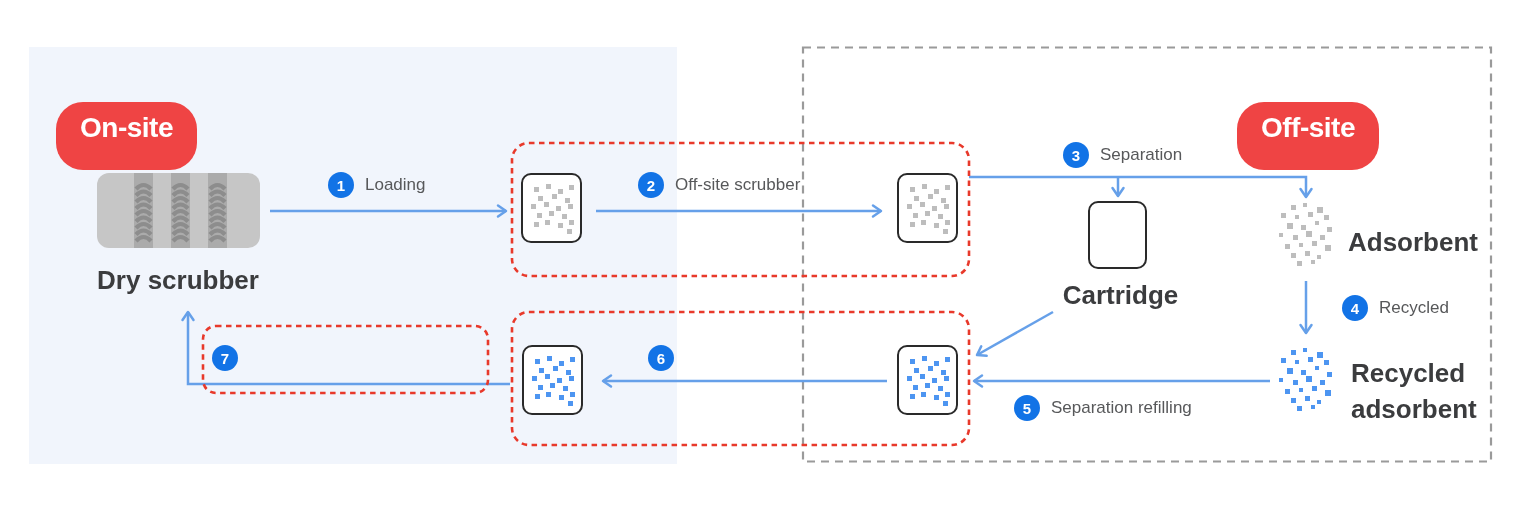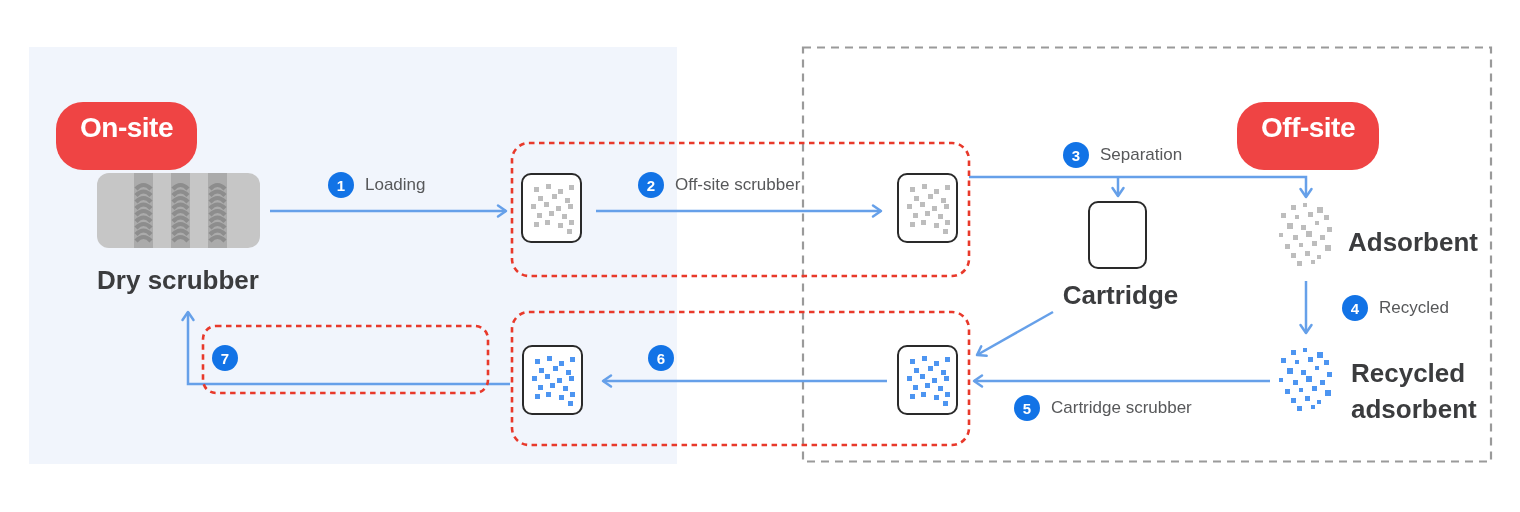--- a/index.html
+++ b/index.html
@@ -275,21 +275,21 @@
   <div class="step s3">
     <span class="badge">3</span>
     <span class="step-label">Separation</span>
   </div>
   <div class="step s4">
     <span class="badge">4</span>
     <span class="step-label">Recycled</span>
   </div>
   <div class="step s5">
     <span class="badge">5</span>
-    <span class="step-label">Cartridge scrubber</span>
+    <span class="step-label">Separation refilling</span>
   </div>
   <div class="step s6">
     <span class="badge">6</span>
   </div>
   <div class="step s7">
     <span class="badge">7</span>
   </div>
 
 </div>
 

